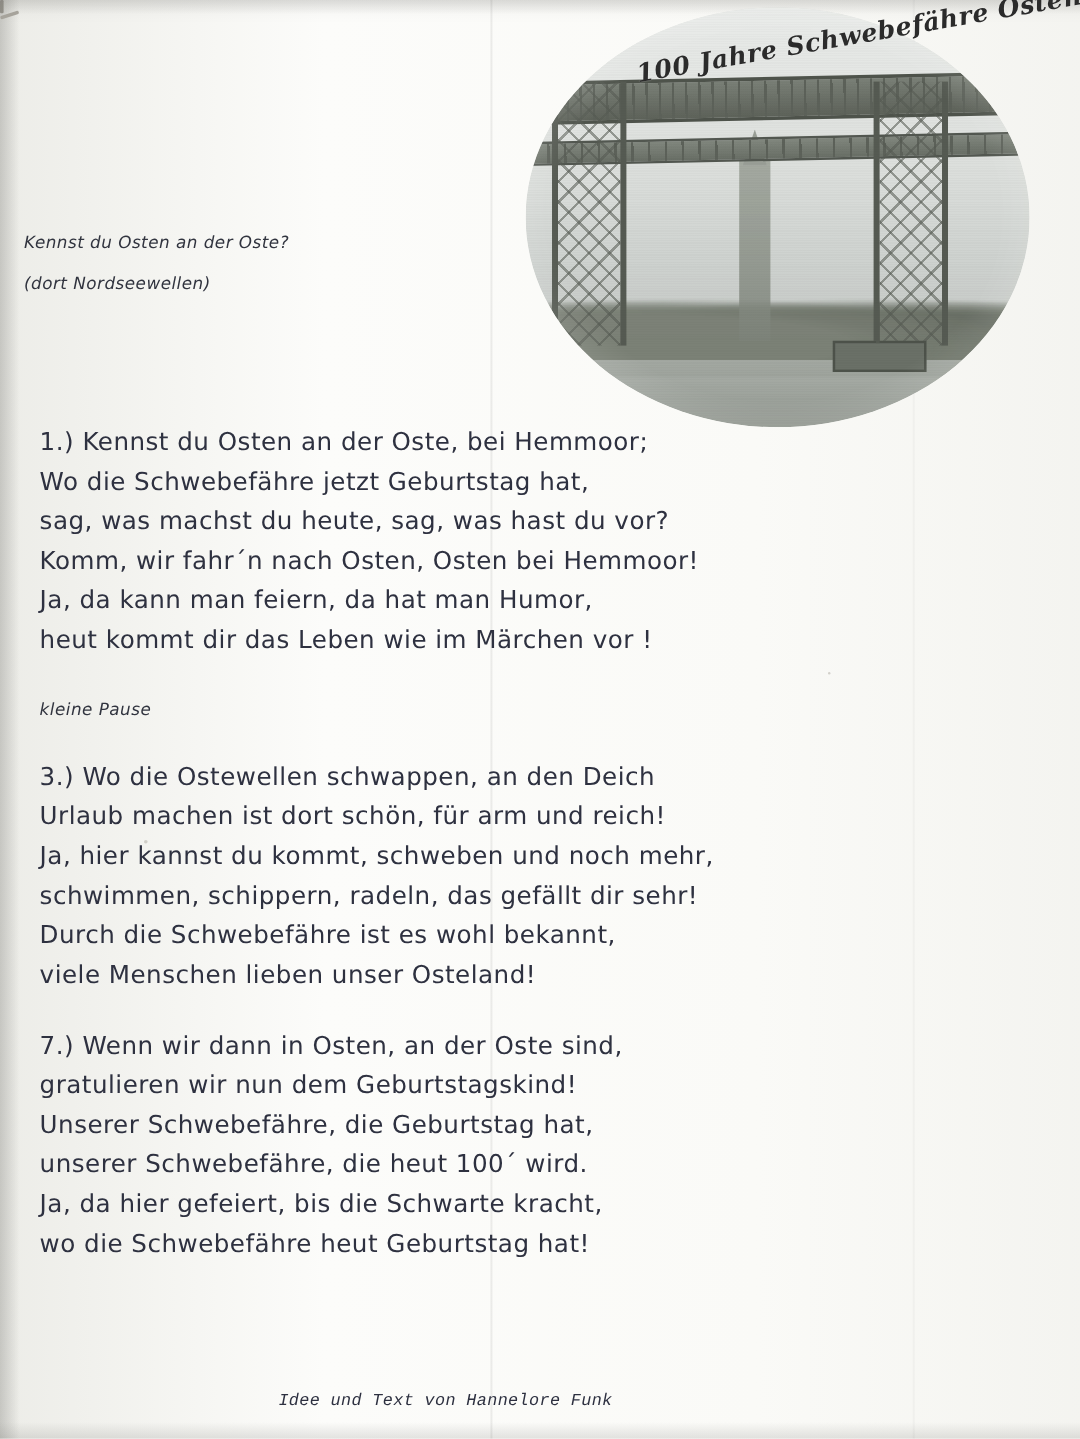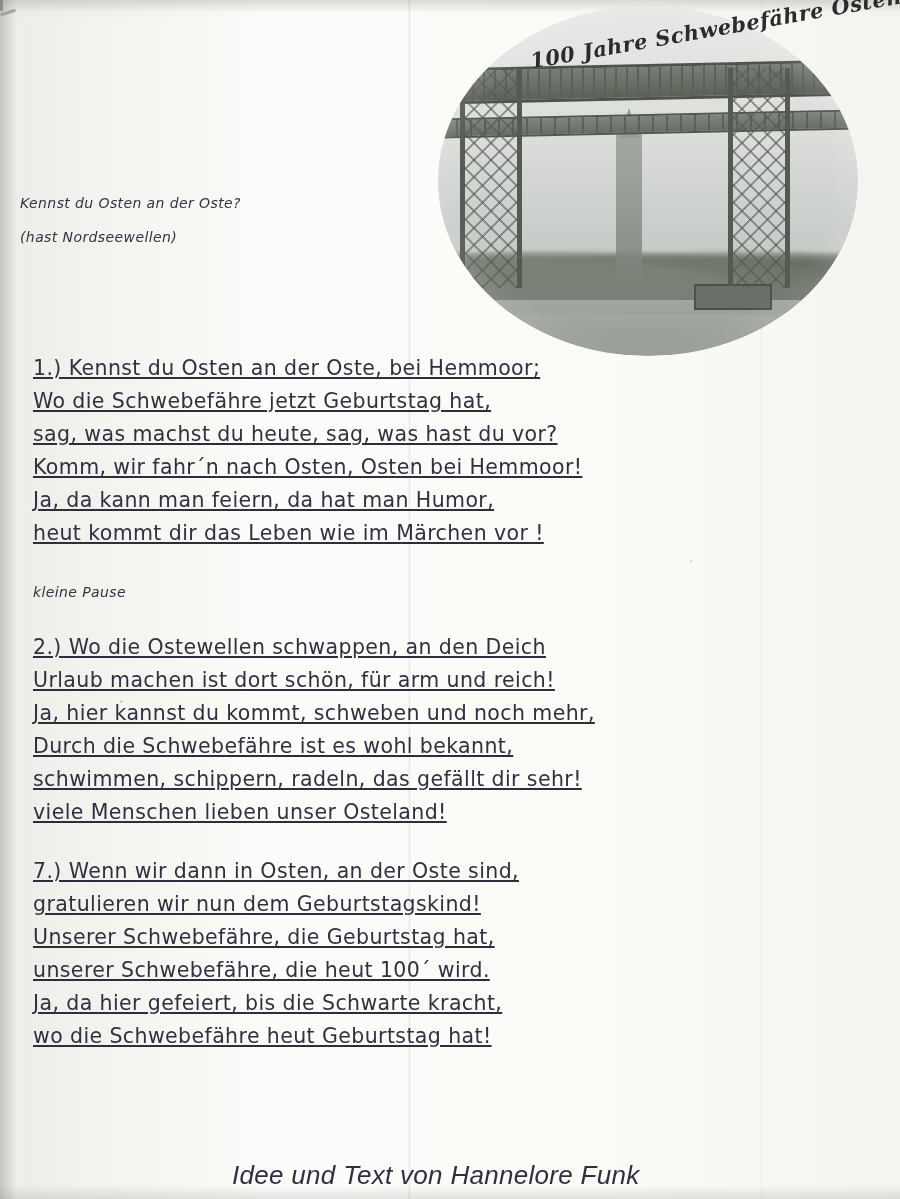--- a/index.html
+++ b/index.html
@@ -187,42 +187,41 @@
     color: #31343f;
   }
   .verses {
     position: absolute;
     left: 33px;
     top: 352px;
     width: 620px;
   }
   .verse {
     margin-bottom: 26px;
-    text-decoration: underline;
   }
   .line {
     font-size: 20.5px;
     line-height: 33px;
     color: #2e3140;
     white-space: nowrap;
   }
   .pause {
     font-size: 14px;
     font-style: italic;
     line-height: 33px;
     color: #31343f;
     margin-bottom: 22px;
   }
   .credit {
     position: absolute;
     left: 232px;
     top: 1160px;
-    font-family: Liberation Sans, sans-serif;
+    font-family: Liberation Mono, monospace;
     font-style: italic;
-    font-size: 26px;
+    font-size: 14px;
     color: #2d3040;
     letter-spacing: .3px;
   }
   .speck {
     position: absolute;
     background: #b9b6ae;
     border-radius: 50%;
     opacity: .6;
   }
   .mark-1 { left: 757px; top: 935px; width: 3px; height: 11px; background: #9a978f; border-radius: 1px; }
@@ -250,42 +249,42 @@
       <div class="pylon p1"></div>
       <div class="pylon p2"></div>
       <div class="gondola"></div>
       <div class="photo-grain"></div>
     </div>
     <div class="photo-caption">100 Jahre Schwebefähre Osten</div>
   </div>
 
   <div class="title-block hw">
     <div>Kennst du Osten an der Oste?</div>
-    <div>(hast Nordseewellen)</div>
+    <div>(dort Nordseewellen)</div>
   </div>
 
   <div class="verses hw">
 
     <div class="verse">
       <div class="line">1.) Kennst du Osten an der Oste, bei Hemmoor;</div>
       <div class="line">Wo die Schwebefähre jetzt Geburtstag hat,</div>
       <div class="line">sag, was machst du heute, sag, was hast du vor?</div>
       <div class="line">Komm, wir fahr´n nach Osten, Osten bei Hemmoor!</div>
       <div class="line">Ja, da kann man feiern, da hat man Humor,</div>
       <div class="line">heut kommt dir das Leben wie im Märchen vor !</div>
     </div>
 
     <div class="pause">kleine Pause</div>
 
     <div class="verse">
-      <div class="line">2.) Wo die Ostewellen schwappen, an den Deich</div>
+      <div class="line">3.) Wo die Ostewellen schwappen, an den Deich</div>
       <div class="line">Urlaub machen ist dort schön, für arm und reich!</div>
       <div class="line">Ja, hier kannst du kommt, schweben und noch mehr,</div>
+      <div class="line">schwimmen, schippern, radeln, das gefällt dir sehr!</div>
       <div class="line">Durch die Schwebefähre ist es wohl bekannt,</div>
-      <div class="line">schwimmen, schippern, radeln, das gefällt dir sehr!</div>
       <div class="line">viele Menschen lieben unser Osteland!</div>
     </div>
 
     <div class="verse">
       <div class="line">7.) Wenn wir dann in Osten, an der Oste sind,</div>
       <div class="line">gratulieren wir nun dem Geburtstagskind!</div>
       <div class="line">Unserer Schwebefähre, die Geburtstag hat,</div>
       <div class="line">unserer Schwebefähre, die heut 100´ wird.</div>
       <div class="line">Ja, da hier gefeiert, bis die Schwarte kracht,</div>
       <div class="line">wo die Schwebefähre heut Geburtstag hat!</div>

